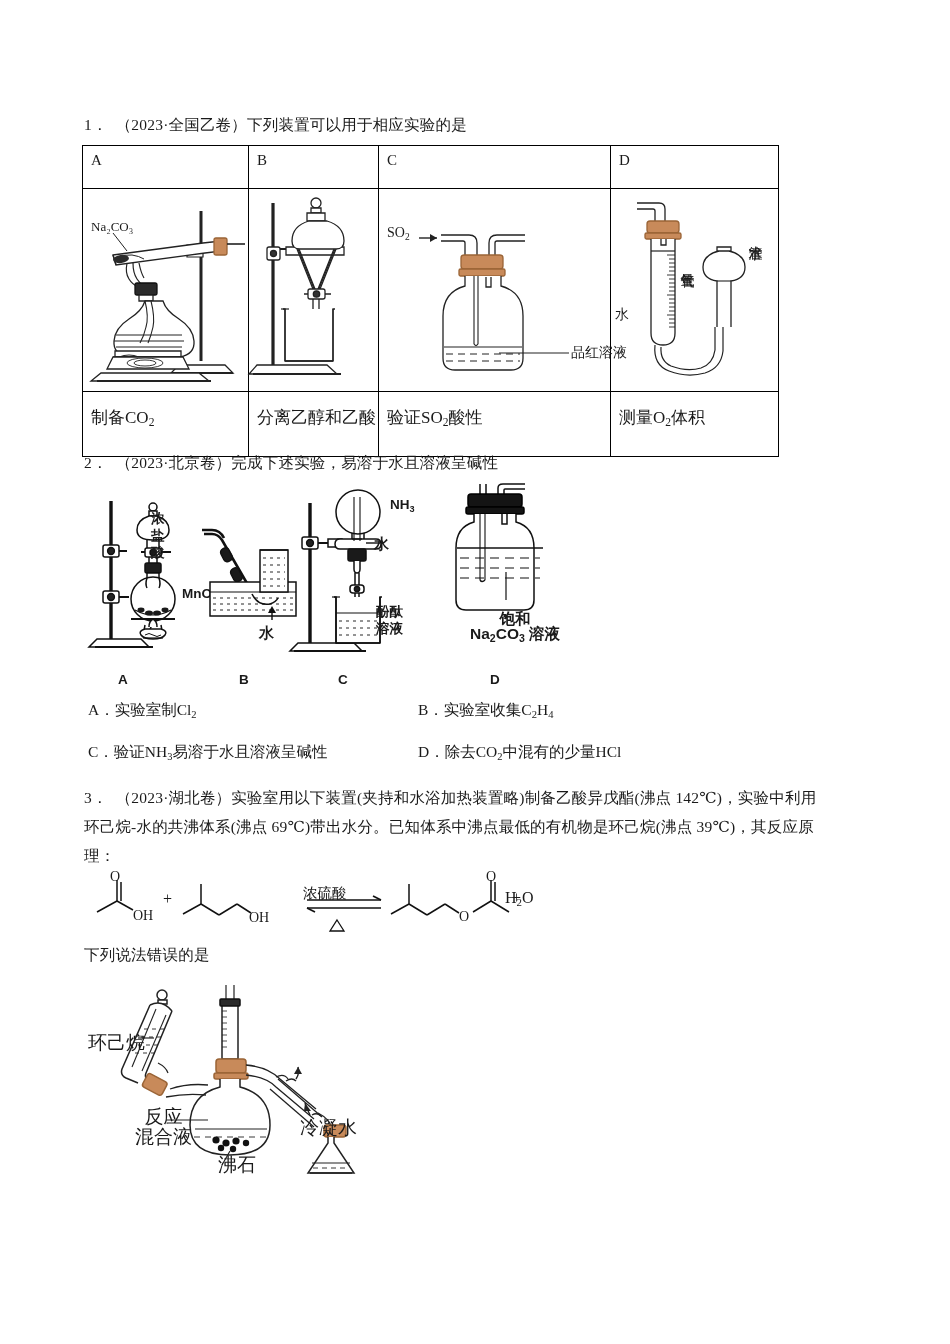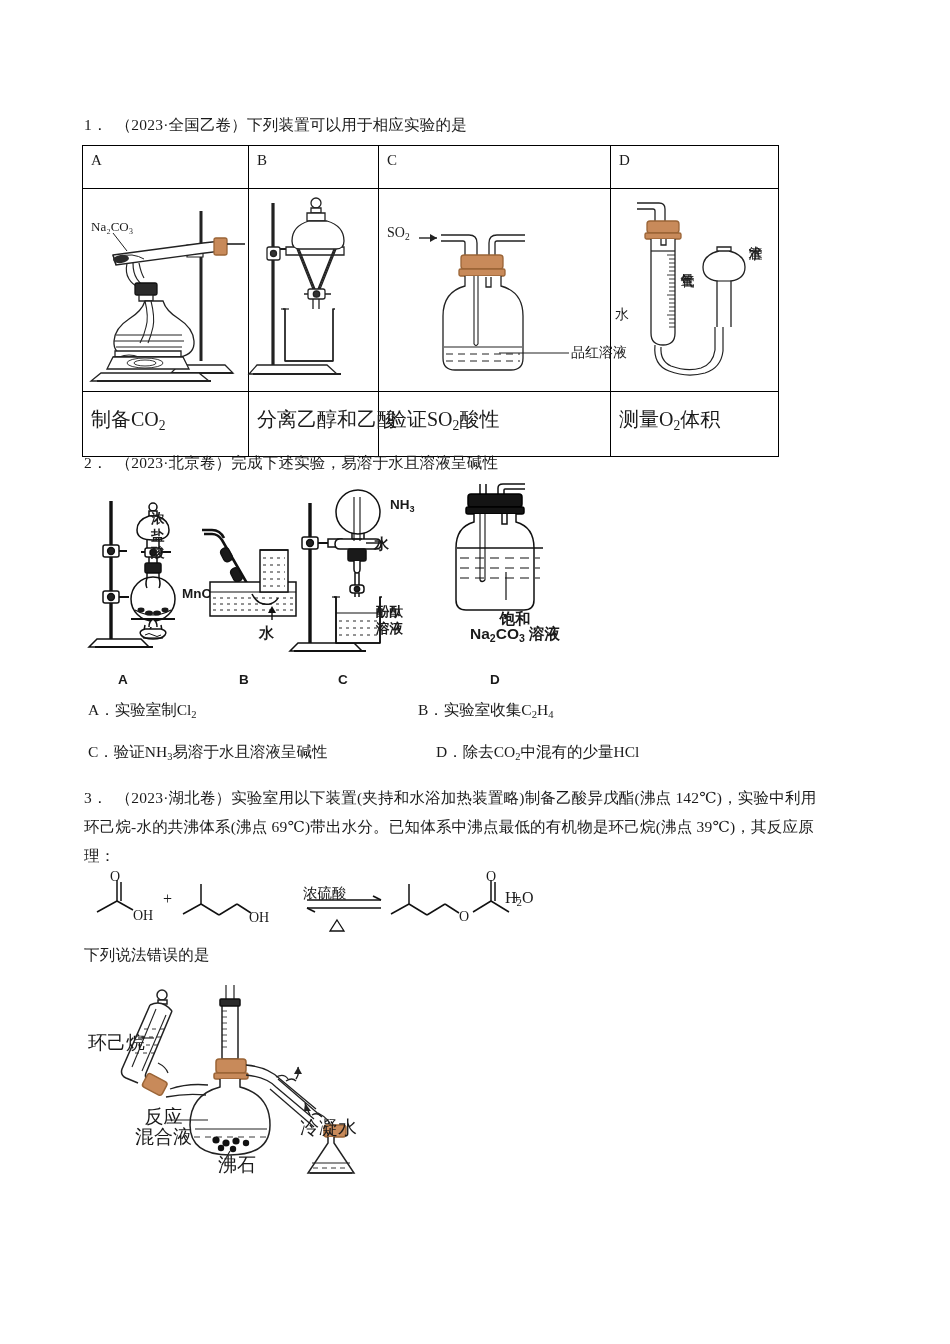--- a/index.html
+++ b/index.html
@@ -46,21 +46,21 @@
   }
   .tbl .hdr {
     height: 36px;
     font-size: 15px;
     padding: 6px 0 0 8px;
     vertical-align: top;
   }
   .tbl .dev { height: 202px; position: relative; }
   .tbl .cap {
     height: 50px;
-    font-size: 20px;
+    font-size: 17px;
     padding: 14px 0 0 8px;
     vertical-align: top;
     white-space: nowrap;
   }
 
   
   .fig { position: absolute; }
   .lbl {
     position: absolute;
     font-size: 13px;
@@ -525,21 +525,21 @@
 
   <div class="opts" style="left:88px; top:700px;">
     <span>A．</span>实验室制Cl<sub>2</sub>
   </div>
   <div class="opts" style="left:418px; top:700px;">
     <span>B．</span>实验室收集C<sub>2</sub>H<sub>4</sub>
   </div>
   <div class="opts" style="left:88px; top:742px;">
     <span>C．</span>验证NH<sub>3</sub>易溶于水且溶液呈碱性
   </div>
-  <div class="opts" style="left:418px; top:742px;margin-left:18px;">
+  <div class="opts" style="left:418px; top:742px;">
     <span>D．</span>除去CO<sub>2</sub>中混有的少量HCl
   </div>
 
   <div class="qline" style="left:84px; top:785px;">
     <span>3．</span><span style="display:inline-block;width:8px;"></span><span>（2023·湖北卷）</span><span>实验室用以下装置(夹持和水浴加热装置略)制备乙酸异戊酯(沸点 142℃)，实验中利用</span>
   </div>
   <div class="qline" style="left:84px; top:814px;">环己烷-水的共沸体系(沸点 69℃)带出水分。已知体系中沸点最低的有机物是环己烷(沸点 39℃)，其反应原</div>
   <div class="qline" style="left:84px; top:843px;">理：</div>
 
   <div class="eq-wrap" style="left:95px; top:868px;">

